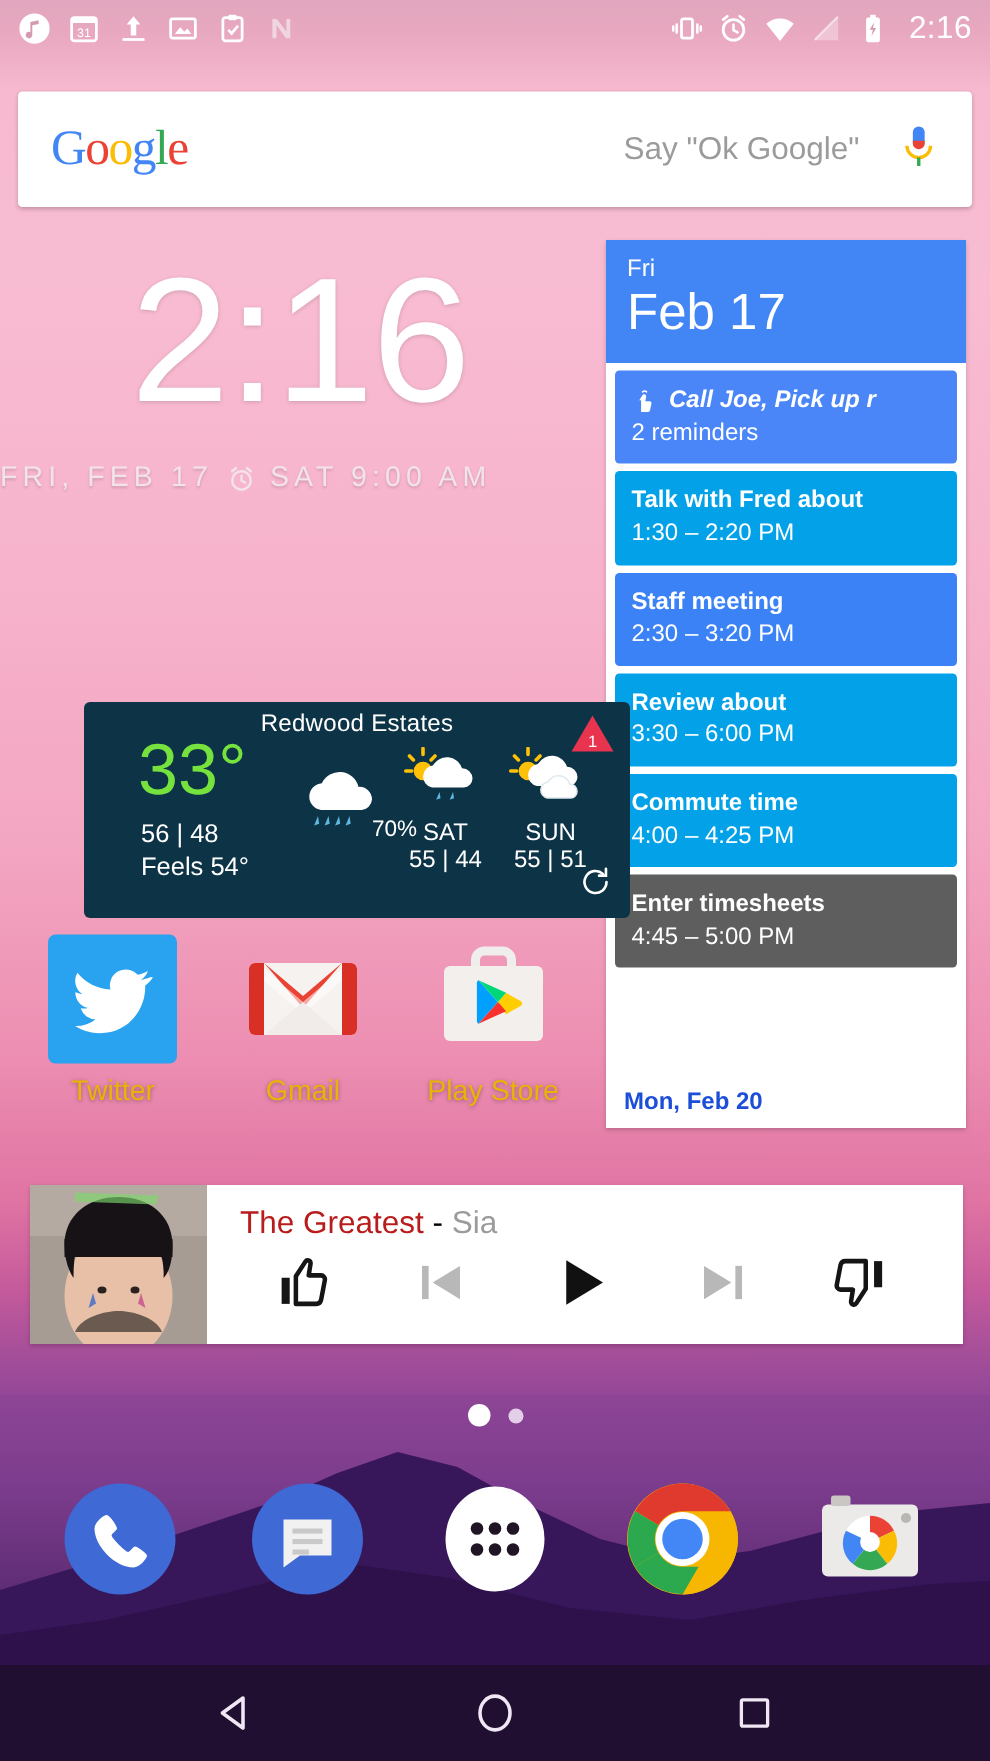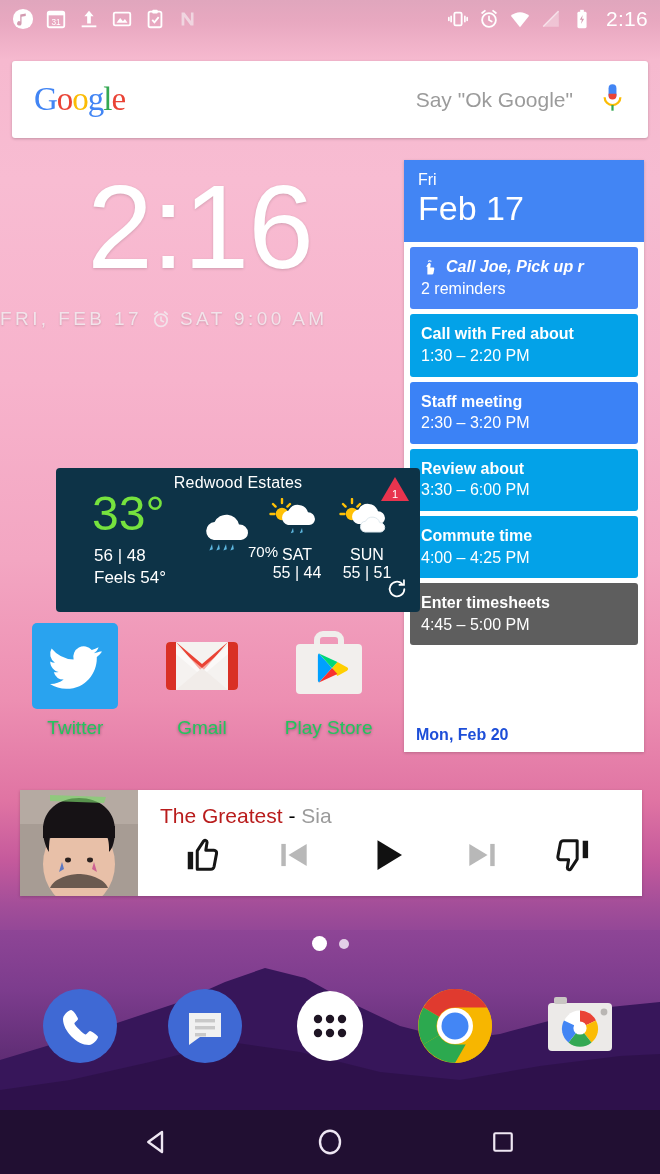--- a/index.html
+++ b/index.html
@@ -101,21 +101,21 @@
   .wx-day .dl{ font-size:16px; margin-top:2px; }
   .wx-day .dr{ font-size:16px; }
   #wx-sat{ left:198px; }
   #wx-sun{ left:268px; }
   #wx-alert{ position:absolute; right:10px; top:8px; }
   #wx-refresh{ position:absolute; right:12px; bottom:8px; }
   
   #apps{ position:absolute; left:12px; top:624px; width:380px; display:flex; }
   .app{ width:130px; text-align:center; }
   .app .label{
-    color:#22c55e; font-size:19px; margin-top:9px; text-shadow:0 1px 3px rgba(0,0,0,.35);
+    color:#eab308; font-size:19px; margin-top:9px; text-shadow:0 1px 3px rgba(0,0,0,.35);
   }
   .app .glyph{ height:84px; display:flex; align-items:center; justify-content:center; }
   
   #musicwidget{
     position:absolute; left:20px; top:790px; width:622px; height:106px;
     background:#fff; display:flex; overflow:hidden;
     box-shadow:0 1px 3px rgba(0,0,0,.2);
   }
   #album-art{ width:118px; height:106px; position:relative; overflow:hidden; background:#9d938c; }
   #music-right{ flex:1; padding:14px 0 0 0; }
@@ -248,21 +248,21 @@
       <svg width="17" height="17" viewBox="0 0 24 24">
         <path d="M9 22h6.5a2 2 0 0 0 2-1.6l1.3-6.4c.2-1-.6-2-1.7-2H13l.8-4.1c.2-1.1-.5-2.2-1.6-2.4-.8-.2-1.6.2-2 .9L7.3 11H9z" fill="#fff"></path>
         <path d="M10.5 3.2c1-1 2.6-1 3.6 0" stroke="#fff" stroke-width="1.6" fill="none" stroke-linecap="round"></path>
       </svg>
       <span>Call Joe, Pick up r</span>
     </div>
     <div class="etime">2 reminders</div>
   </div>
 
   <div class="cal-event" style="background:#03a2e8">
-    <div class="etitle">Call with Fred about</div>
+    <div class="etitle">Talk with Fred about</div>
     <div class="etime">1:30 – 2:20 PM</div>
   </div>
   <div class="cal-event" style="background:#3b82f6">
     <div class="etitle">Staff meeting</div>
     <div class="etime">2:30 – 3:20 PM</div>
   </div>
   <div class="cal-event" style="background:#03a2e8">
     <div class="etitle">Review about</div>
     <div class="etime">3:30 – 6:00 PM</div>
   </div>

